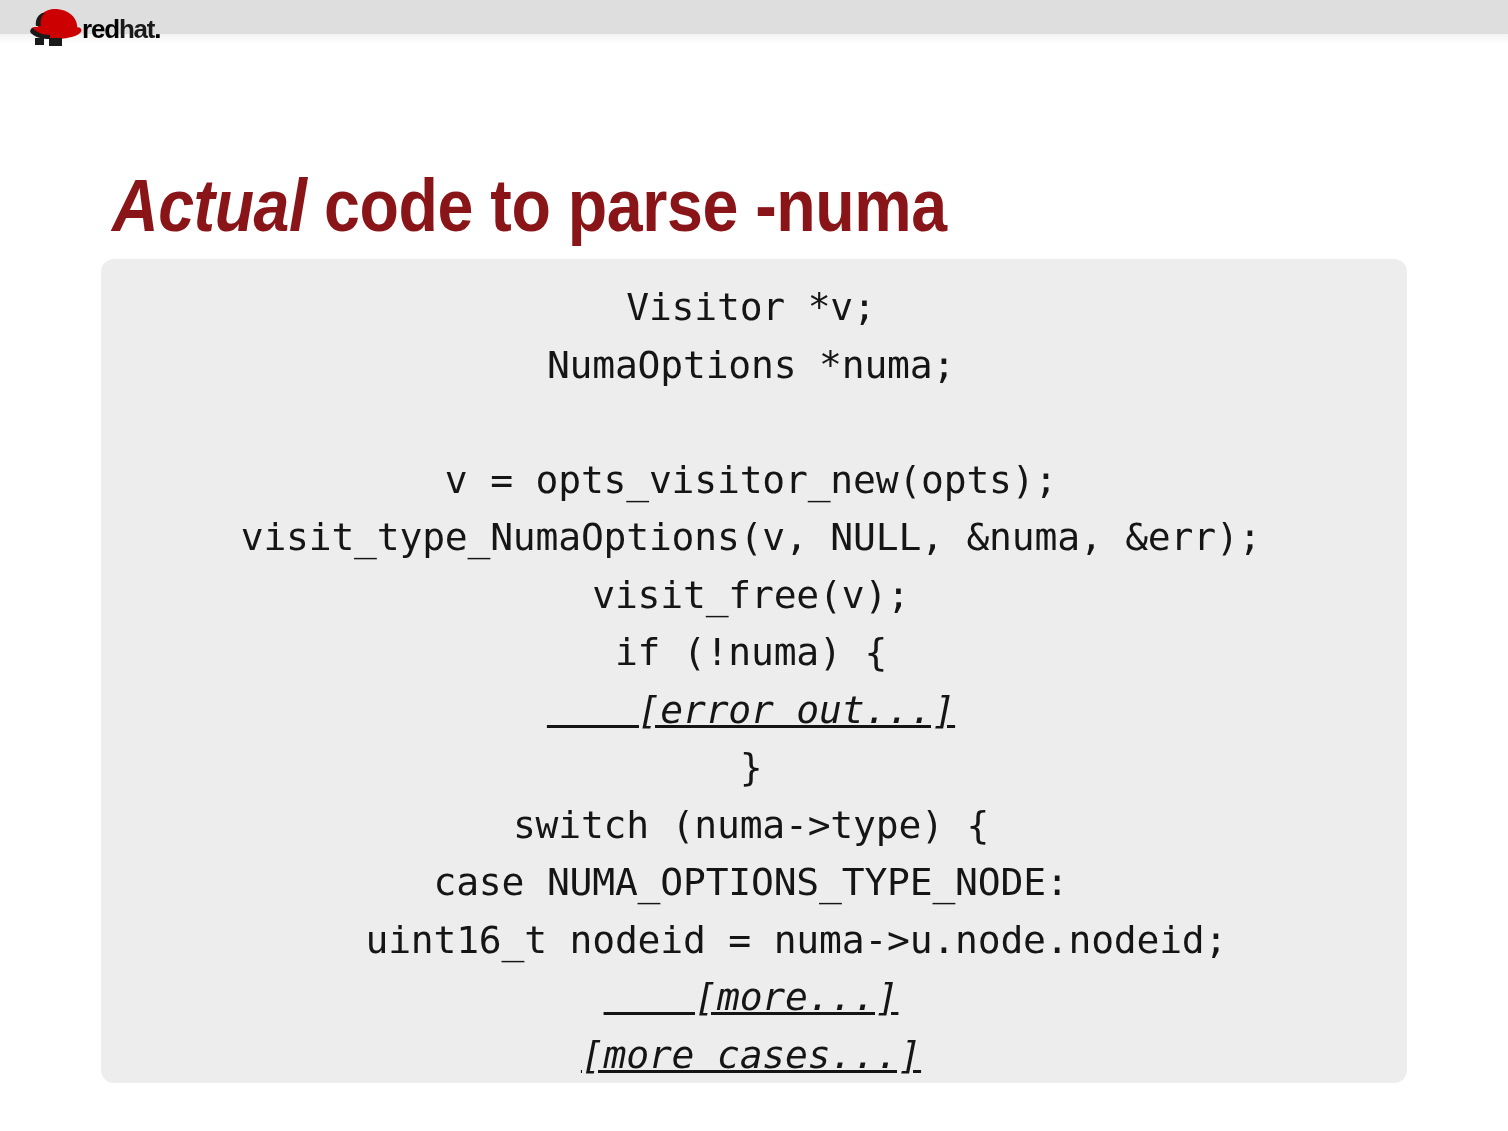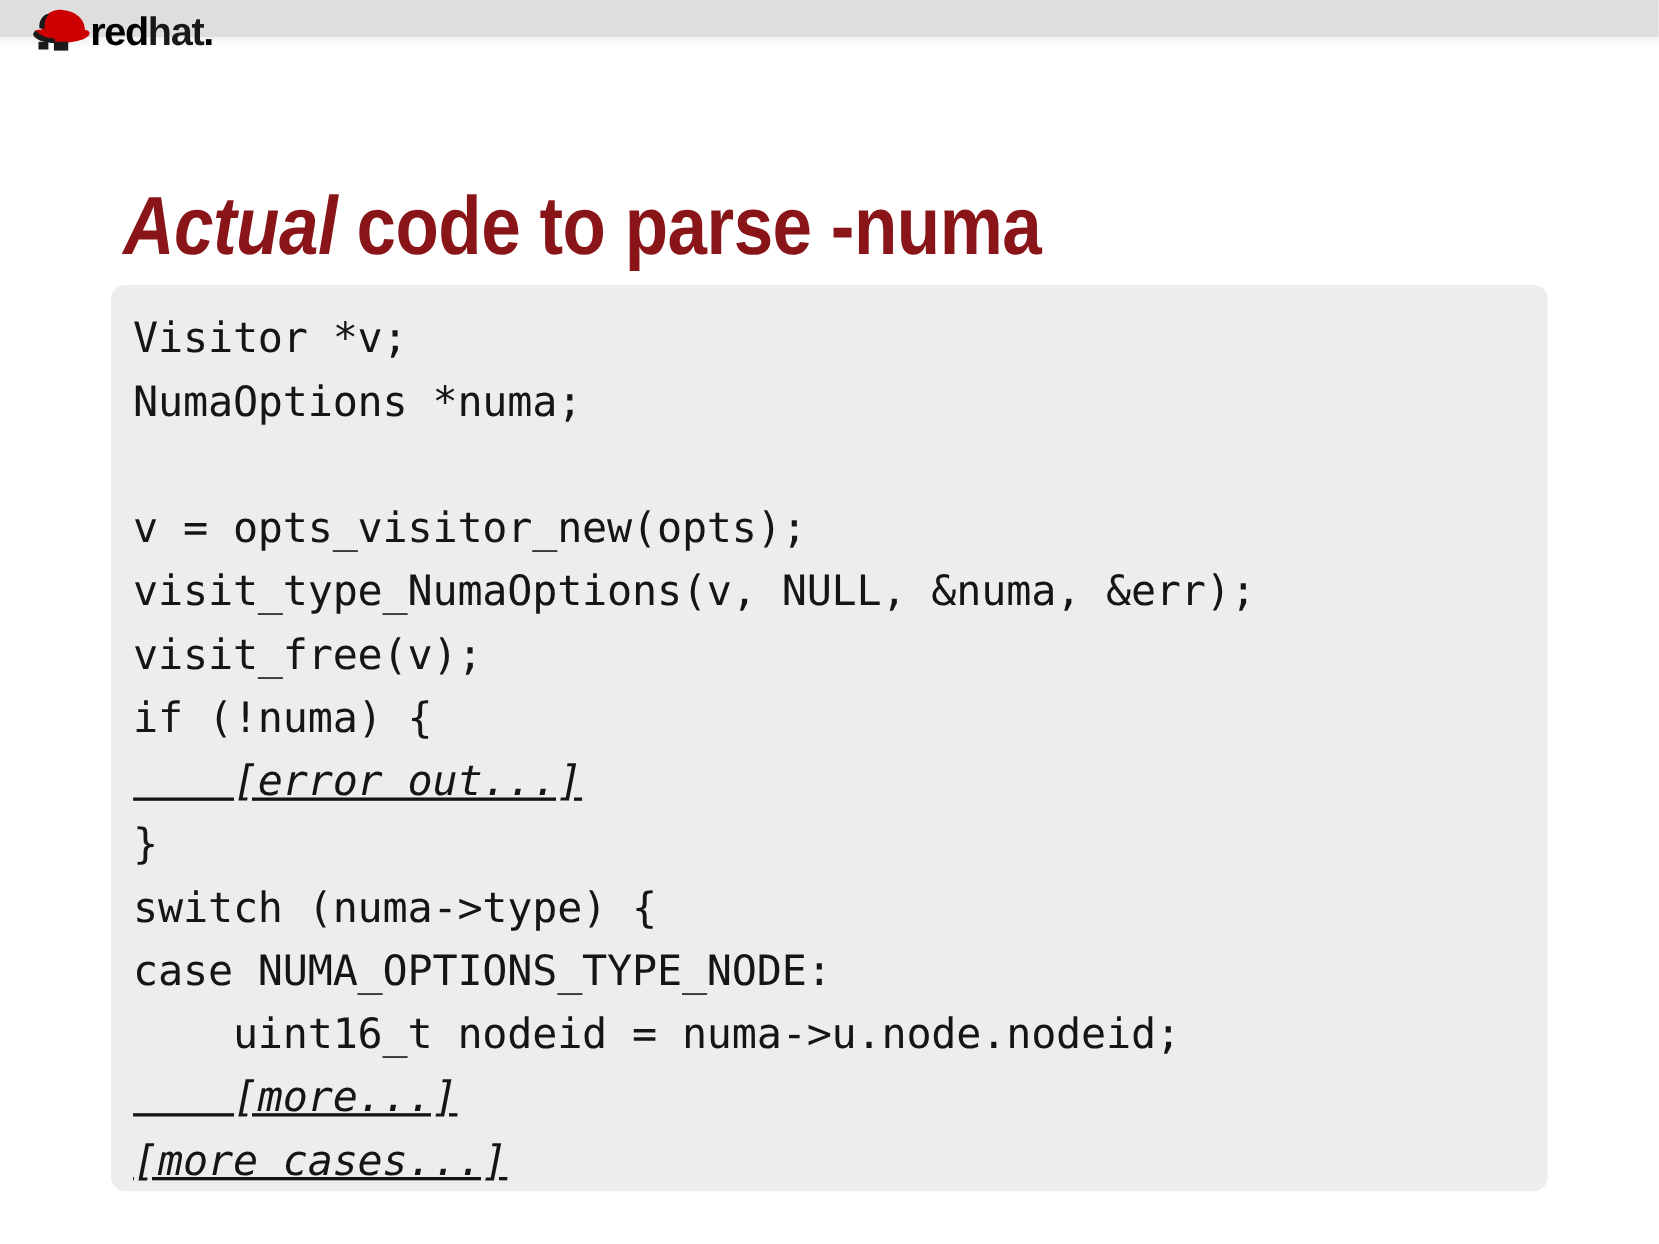--- a/index.html
+++ b/index.html
@@ -47,21 +47,21 @@
   #shadowman-icon {
     width: 60px;
     height: 42px;
     position: relative;
     flex: 0 0 auto;
   }
   #shadowman-icon svg { display: block; }
   #brand-wordmark {
     font-family: "Liberation Sans", sans-serif;
     font-weight: bold;
-    font-size: 36px;
+    font-size: 26px;
     letter-spacing: -1.2px;
     color: #000000;
     line-height: 1;
     margin-left: -4px;
     margin-top: 6px;
     white-space: nowrap;
   }
   #brand-wordmark .wm-red { color: #000000; }
   #brand-wordmark .wm-hat { color: #1a1a1a; font-weight: bold; }
   #brand-wordmark .wm-dot { color: #000000; }
@@ -107,20 +107,21 @@
     font-size: 38px;
     line-height: 57.5px;
     color: #151515;
     white-space: pre;
     letter-spacing: -0.2px;
   }
   #code-listing .code-line {
     display: block;
     min-height: 57.5px;
     white-space: pre;
+    text-align: center;
   }
   #code-listing .code-line.italic {
     font-style: italic;
     text-decoration: underline;
   }
 </style>
 </head>
 <body>
 
 <div id="header-band"></div>

